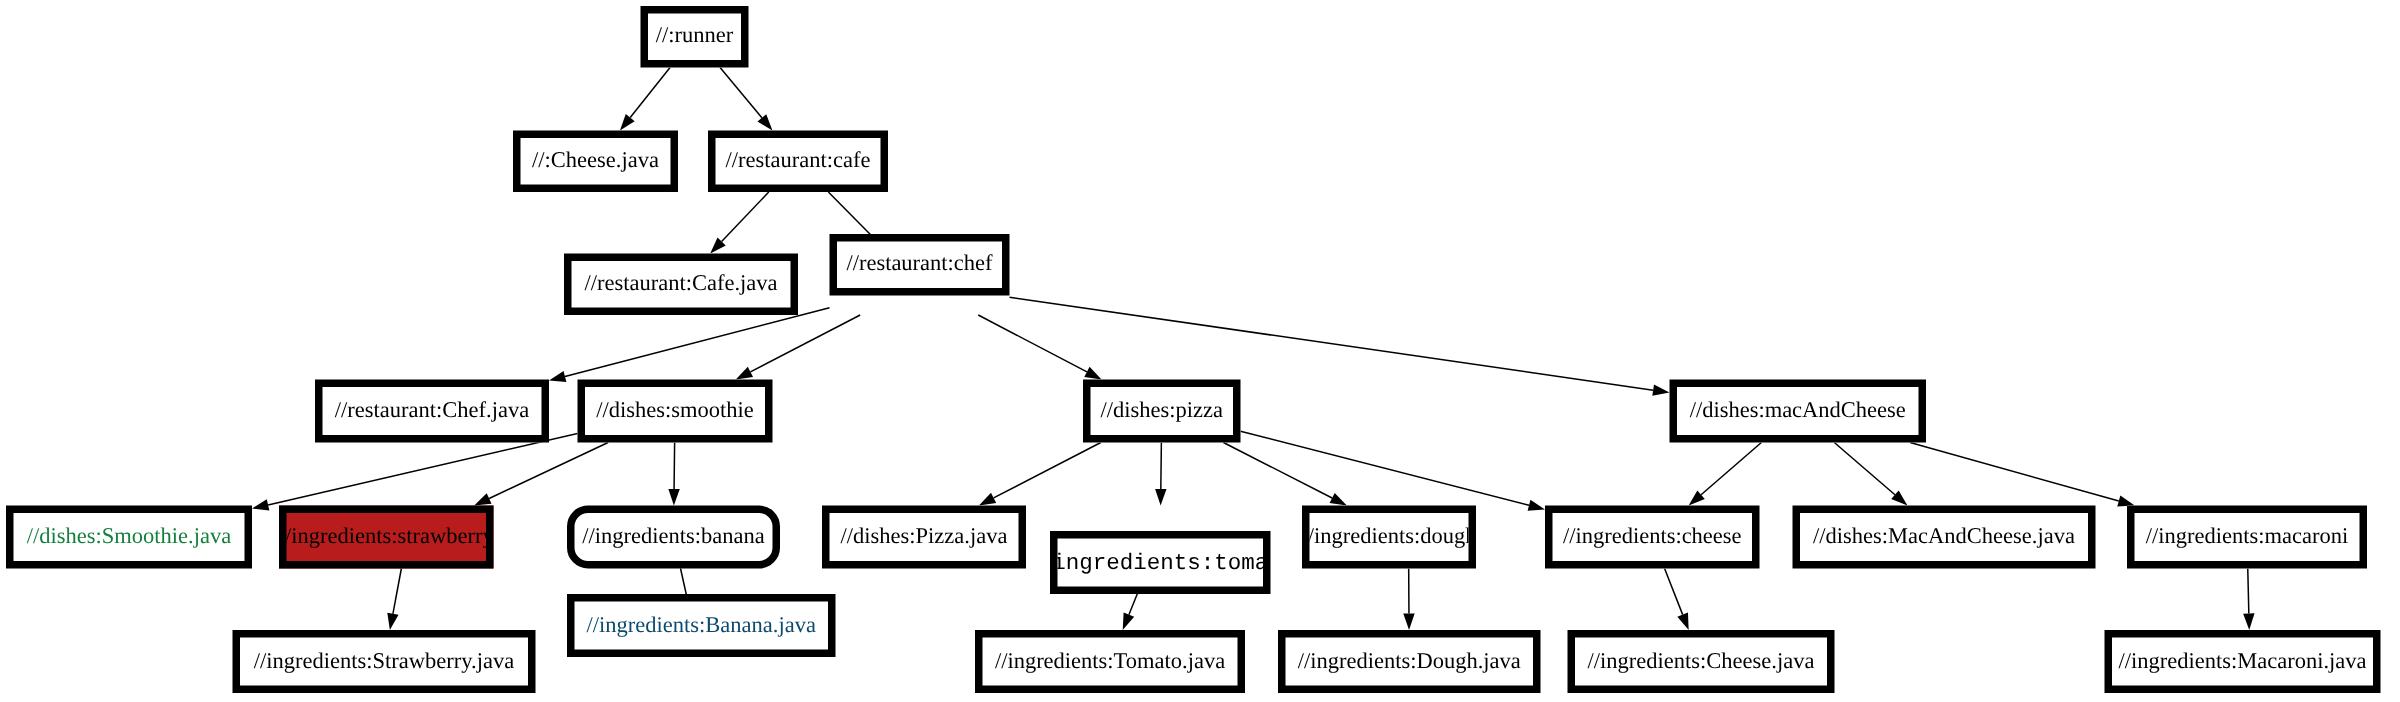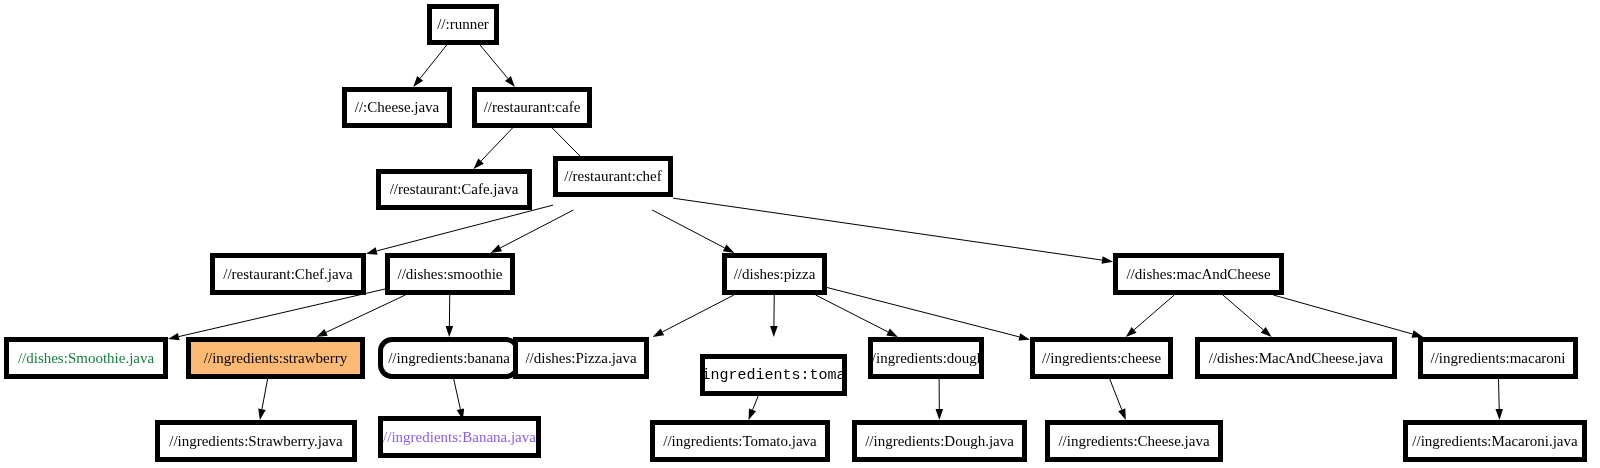--- a/index.html
+++ b/index.html
@@ -95,28 +95,28 @@
       <div class="node" style="left: 427px; top: 4px; width: 72px; height: 41px; background: rgb(255, 255, 255); border-color: rgb(0, 0, 0); color: rgb(0, 0, 0);">//:runner</div>
       <div class="node" style="left: 342px; top: 87px; width: 110px; height: 41px; background: rgb(255, 255, 255); border-color: rgb(0, 0, 0); color: rgb(0, 0, 0);">//:Cheese.java</div>
       <div class="node" style="left: 472px; top: 87px; width: 120px; height: 41px; background: rgb(255, 255, 255); border-color: rgb(0, 0, 0); color: rgb(0, 0, 0);">//restaurant:cafe</div>
       <div class="node" style="left: 376px; top: 169px; width: 156px; height: 41px; background: rgb(255, 255, 255); border-color: rgb(0, 0, 0); color: rgb(0, 0, 0);">//restaurant:Cafe.java</div>
       <div class="node" style="left: 553px; top: 156px; width: 120px; height: 41px; background: rgb(255, 255, 255); border-color: rgb(0, 0, 0); color: rgb(0, 0, 0);">//restaurant:chef</div>
       <div class="node" style="left: 210px; top: 253px; width: 156px; height: 42px; background: rgb(255, 255, 255); border-color: rgb(0, 0, 0); color: rgb(0, 0, 0);">//restaurant:Chef.java</div>
       <div class="node" style="left: 385px; top: 253px; width: 130px; height: 42px; background: rgb(255, 255, 255); border-color: rgb(0, 0, 0); color: rgb(0, 0, 0);">//dishes:smoothie</div>
       <div class="node" style="left: 722px; top: 253px; width: 105px; height: 42px; background: rgb(255, 255, 255); border-color: rgb(0, 0, 0); color: rgb(0, 0, 0);">//dishes:pizza</div>
       <div class="node" style="left: 1113px; top: 253px; width: 171px; height: 42px; background: rgb(255, 255, 255); border-color: rgb(0, 0, 0); color: rgb(0, 0, 0);">//dishes:macAndCheese</div>
       <div class="node" style="left: 4px; top: 337px; width: 164px; height: 42px; background: rgb(255, 255, 255); border-color: rgb(0, 0, 0); color: #15803d;">//dishes:Smoothie.java</div>
-      <div class="node" style="left: 186px; top: 337px; width: 179px; height: 42px; background: #fdba74; border-color: rgb(0, 0, 0); color: rgb(0, 0, 0);">//ingredients:strawberry</div>
+      <div class="node" style="left: 186px; top: 337px; width: 143px; height: 42px; background: #b91c1c; border-color: rgb(0, 0, 0); color: rgb(0, 0, 0);">//ingredients:strawberry</div>
       <div class="node" style="left: 378px; top: 337px; width: 142px; height: 42px; background: rgb(255, 255, 255); border-color: rgb(0, 0, 0); color: rgb(0, 0, 0); border-radius: 14px;">//ingredients:banana</div>
-      <div class="node" style="left: 513px; top: 337px; width: 136px; height: 42px; background: rgb(255, 255, 255); border-color: rgb(0, 0, 0); color: rgb(0, 0, 0);">//dishes:Pizza.java</div>
+      <div class="node" style="left: 548px; top: 337px; width: 136px; height: 42px; background: rgb(255, 255, 255); border-color: rgb(0, 0, 0); color: rgb(0, 0, 0);">//dishes:Pizza.java</div>
       <div class="node" style="left: 700px; top: 354px; width: 147px; height: 42px; background: rgb(255, 255, 255); border-color: rgb(0, 0, 0); color: rgb(0, 0, 0); font-family: Liberation Mono, monospace;">//ingredients:tomato</div>
       <div class="node" style="left: 868px; top: 337px; width: 116px; height: 42px; background: rgb(255, 255, 255); border-color: rgb(0, 0, 0); color: rgb(0, 0, 0);">//ingredients:dough</div>
       <div class="node" style="left: 1030px; top: 337px; width: 143px; height: 42px; background: rgb(255, 255, 255); border-color: rgb(0, 0, 0); color: rgb(0, 0, 0);">//ingredients:cheese</div>
       <div class="node" style="left: 1195px; top: 337px; width: 202px; height: 42px; background: rgb(255, 255, 255); border-color: rgb(0, 0, 0); color: rgb(0, 0, 0);">//dishes:MacAndCheese.java</div>
       <div class="node" style="left: 1418px; top: 337px; width: 160px; height: 42px; background: rgb(255, 255, 255); border-color: rgb(0, 0, 0); color: rgb(0, 0, 0);">//ingredients:macaroni</div>
       <div class="node" style="left: 155px; top: 420px; width: 202px; height: 42px; background: rgb(255, 255, 255); border-color: rgb(0, 0, 0); color: rgb(0, 0, 0);">//ingredients:Strawberry.java</div>
-      <div class="node" style="left: 378px; top: 416px; width: 163px; height: 42px; background: rgb(255, 255, 255); border-color: rgb(0, 0, 0); color: #8b5cf6;">//ingredients:Banana.java</div>
+      <div class="node" style="left: 378px; top: 396px; width: 179px; height: 42px; background: rgb(255, 255, 255); border-color: rgb(0, 0, 0); color: #0c4a6e;">//ingredients:Banana.java</div>
       <div class="node" style="left: 650px; top: 420px; width: 180px; height: 42px; background: rgb(255, 255, 255); border-color: rgb(0, 0, 0); color: rgb(0, 0, 0);">//ingredients:Tomato.java</div>
       <div class="node" style="left: 852px; top: 420px; width: 175px; height: 42px; background: rgb(255, 255, 255); border-color: rgb(0, 0, 0); color: rgb(0, 0, 0);">//ingredients:Dough.java</div>
       <div class="node" style="left: 1045px; top: 420px; width: 178px; height: 42px; background: rgb(255, 255, 255); border-color: rgb(0, 0, 0); color: rgb(0, 0, 0);">//ingredients:Cheese.java</div>
       <div class="node" style="left: 1403px; top: 420px; width: 184px; height: 42px; background: rgb(255, 255, 255); border-color: rgb(0, 0, 0); color: rgb(0, 0, 0);">//ingredients:Macaroni.java</div>
     </div>
 </div>
 
 </body></html>

